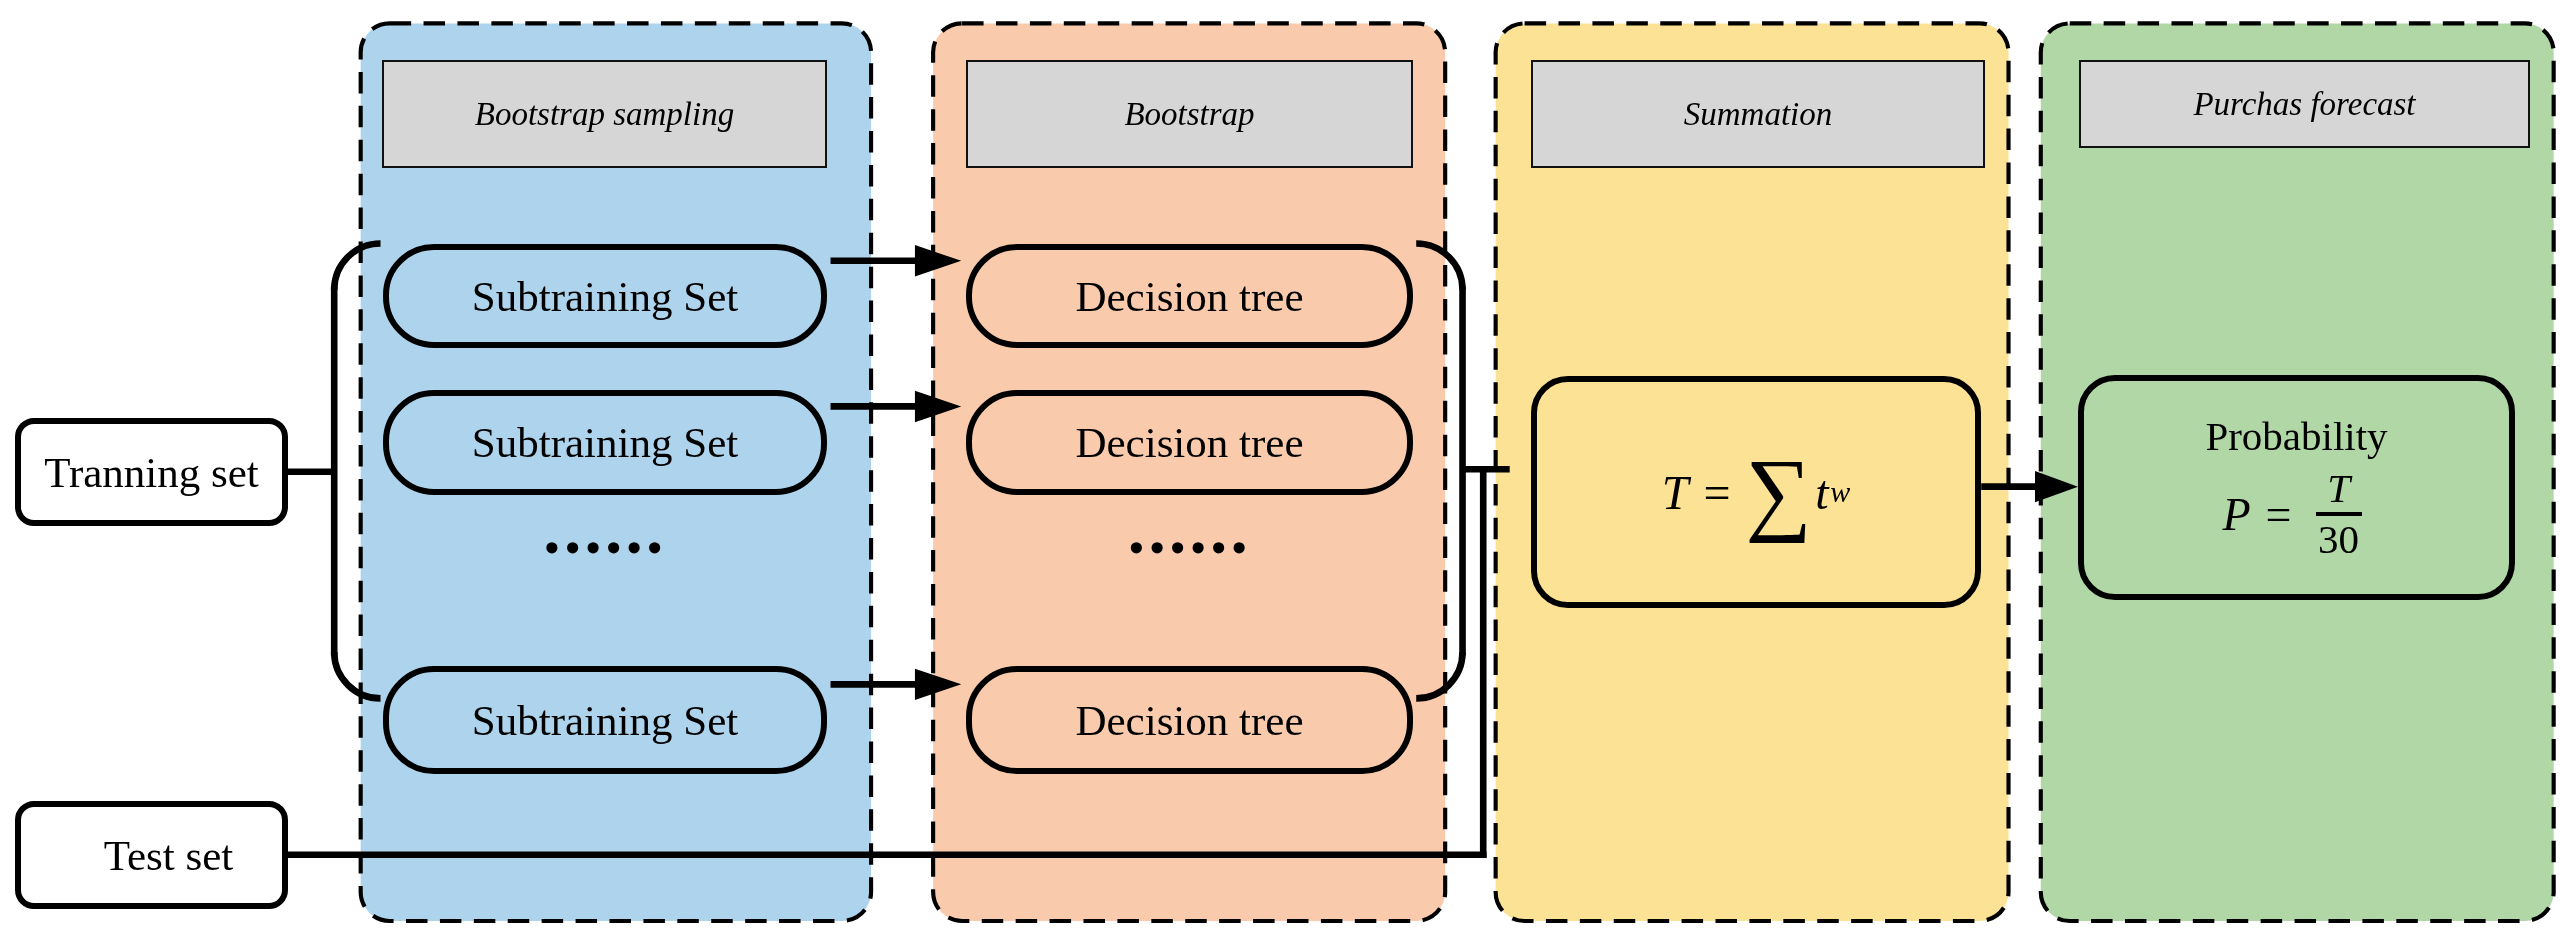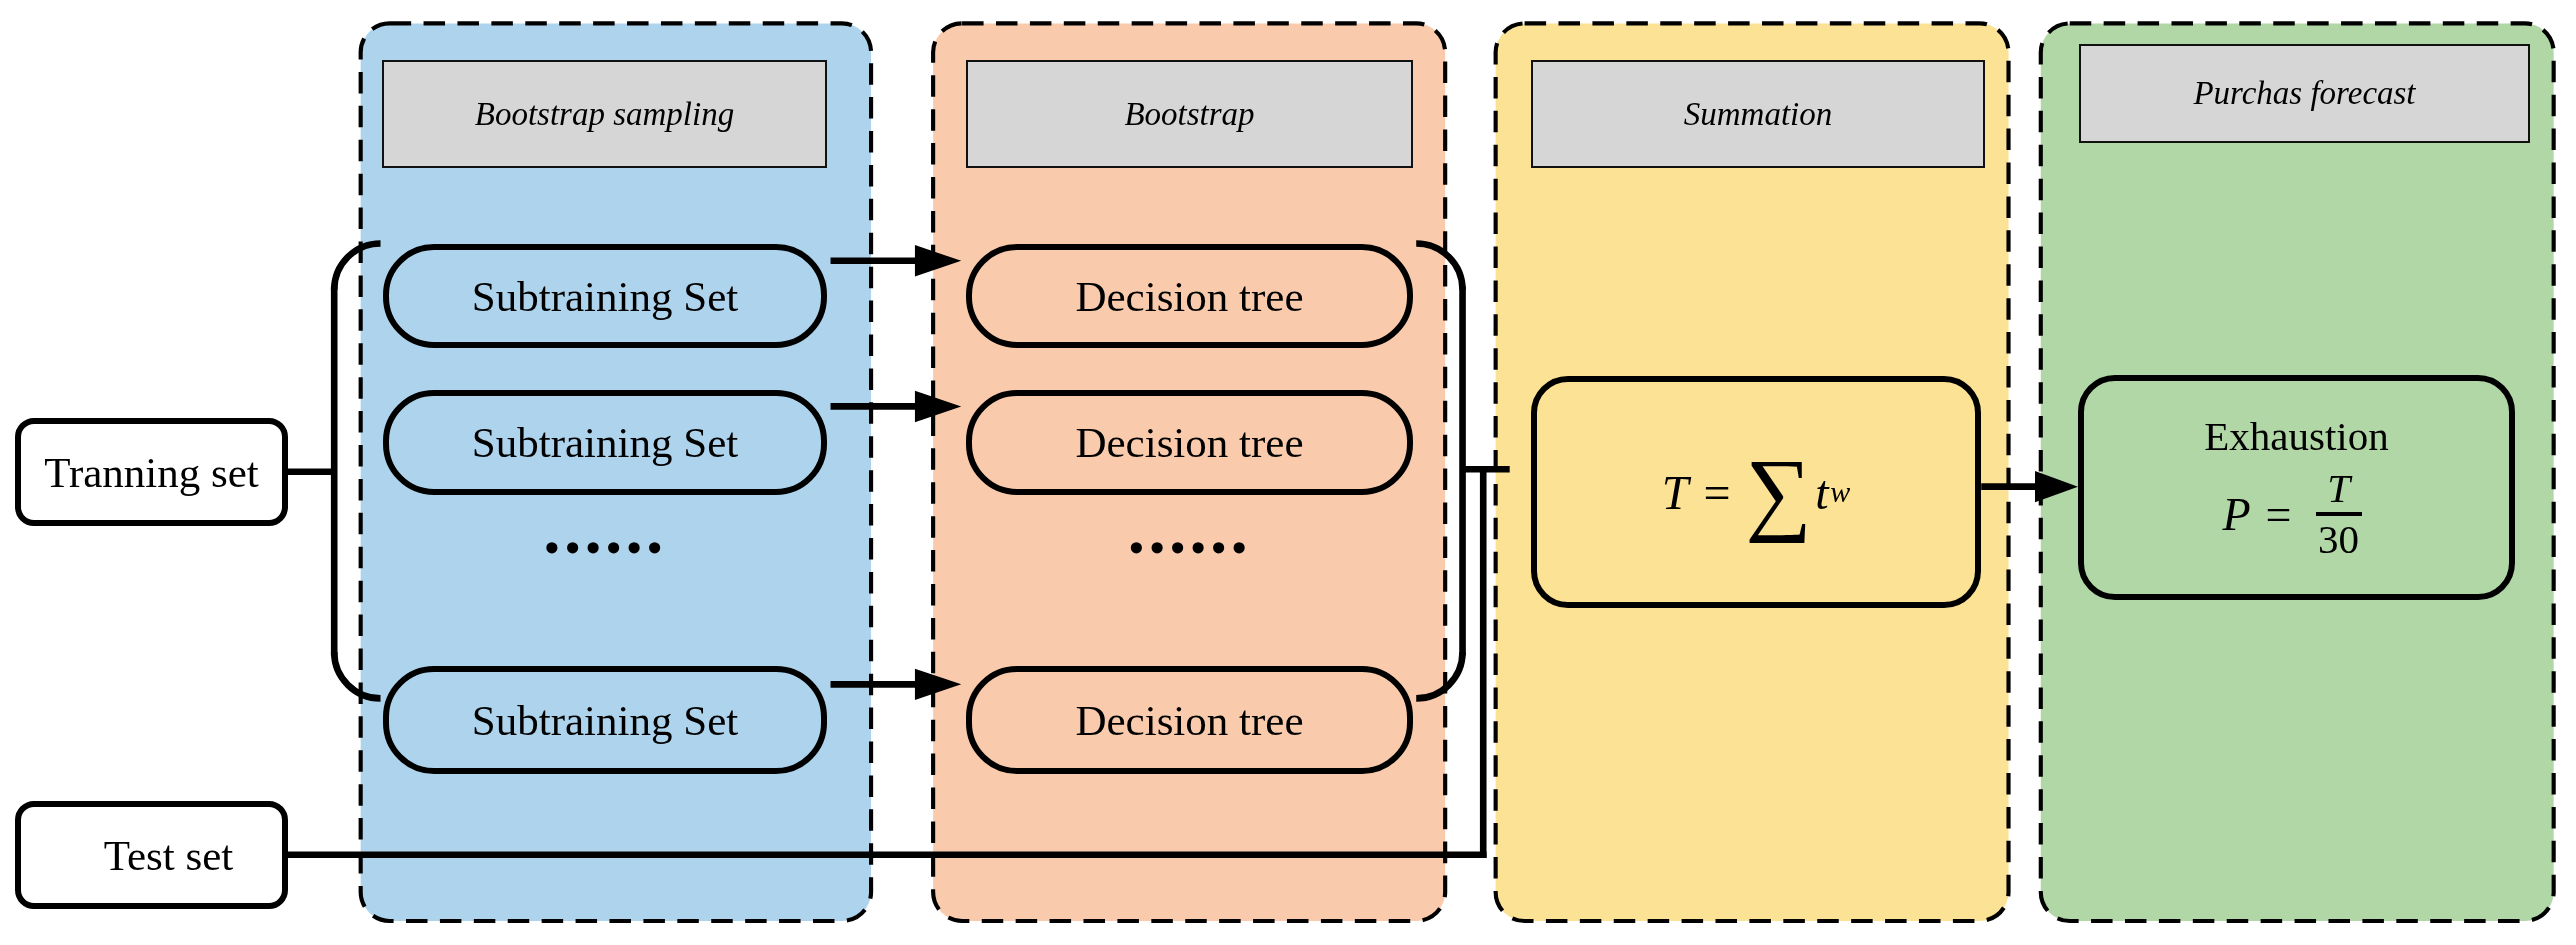--- a/index.html
+++ b/index.html
@@ -100,21 +100,21 @@
 
     <g>
       <path d="M2395 588 H2462" stroke="#000" stroke-width="8" fill="none"></path>
       <polygon fill="#000" points="2460,569 2460,607 2512,588"></polygon>
     </g>
   </svg>
 
   <div class="abs hdr" style="left:382px;top:60px;width:445px;height:108px;">Bootstrap sampling</div>
   <div class="abs hdr" style="left:966px;top:60px;width:447px;height:108px;">Bootstrap</div>
   <div class="abs hdr" style="left:1531px;top:60px;width:454px;height:108px;">Summation</div>
-  <div class="abs hdr" style="left:2079px;top:44px;width:451px;height:99px;">Purchas forecast</div>
+  <div class="abs hdr" style="left:2079px;top:60px;width:451px;height:88px;">Purchas forecast</div>
 
   <div class="abs whitebox" style="left:15px;top:418px;width:273px;height:108px;">Tranning set</div>
   <div class="abs whitebox" style="left:15px;top:801px;width:273px;height:108px;padding-left:34px;">Test set</div>
 
   <div class="abs node" style="left:383px;top:208px;width:444px;height:104px;">Subtraining Set</div>
   <div class="abs node" style="left:383px;top:354px;width:444px;height:105px;">Subtraining Set</div>
   <div class="abs dots" style="left:383px;top:513px;width:444px;height:74px;">......</div>
   <div class="abs node" style="left:383px;top:630px;width:444px;height:108px;">Subtraining Set</div>
 
   <div class="abs node" style="left:966px;top:208px;width:447px;height:104px;">Decision tree</div>
@@ -126,21 +126,21 @@
     <div class="formula">
       <span class="math">T</span>
       <span class="eq">=</span>
       <span class="sigma">∑</span>
       <span class="math">t</span>
       <span class="math subs">w</span>
     </div>
   </div>
 
   <div class="abs sqnode" style="left:2078px;top:375px;width:437px;height:225px;">
-    <div class="prob-title">Exhaustion</div>
+    <div class="prob-title">Probability</div>
     <div class="formula" style="font-size:46px;">
       <span class="math">P</span>
       <span class="eq">=</span>
       <span class="frac">
         <span class="num math">T</span>
         <span class="den">30</span>
       </span>
     </div>
   </div>
 

